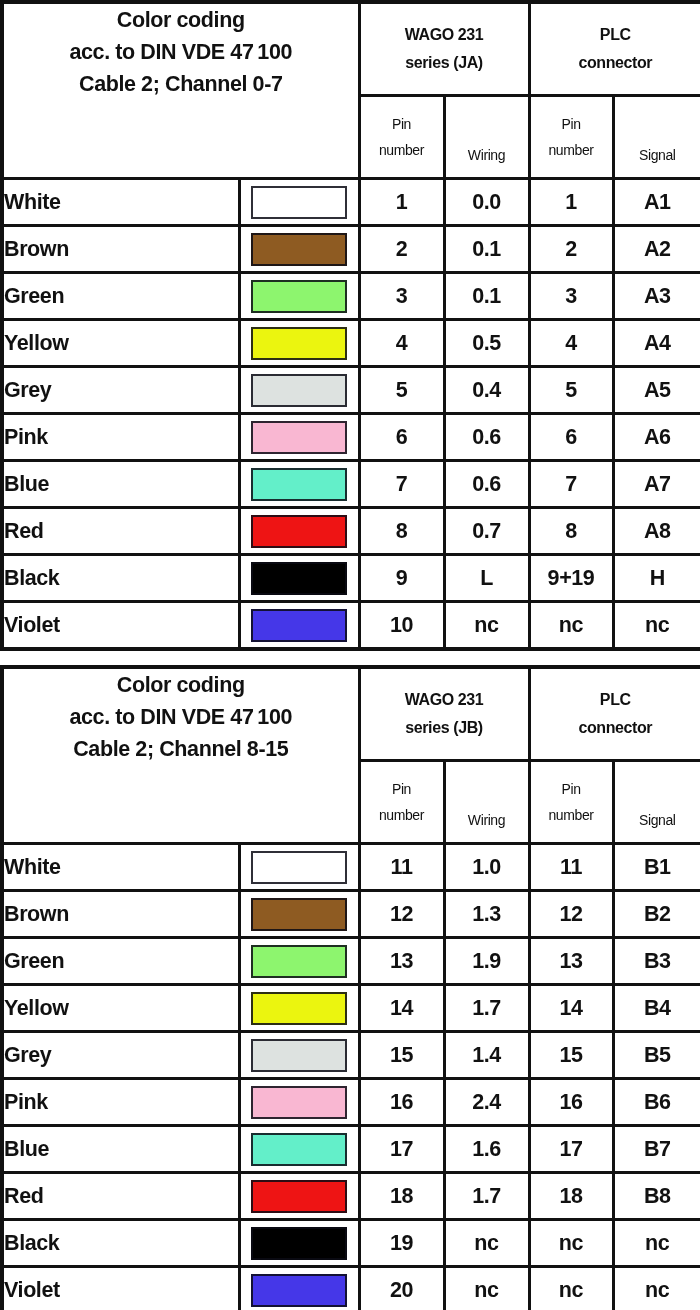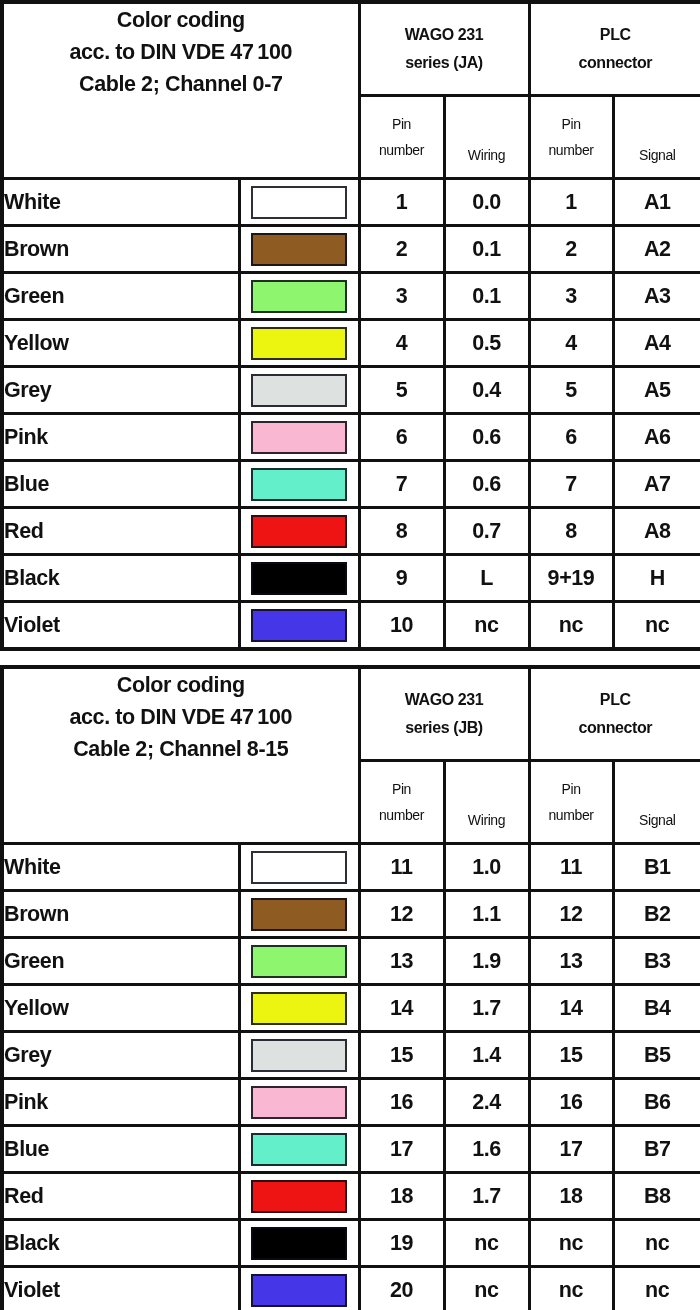--- a/index.html
+++ b/index.html
@@ -284,21 +284,21 @@
       <td class="val-cell">1.0</td>
       <td class="val-cell">11</td>
       <td class="val-cell">B1</td>
     </tr>
     <tr>
       <td class="name-cell">Brown</td>
       <td class="swatch-cell">
           <span class="swatch" style="background-color: rgb(142, 91, 34);"></span>
         </td>
       <td class="val-cell">12</td>
-      <td class="val-cell">1.1</td>
+      <td class="val-cell">1.3</td>
       <td class="val-cell">12</td>
       <td class="val-cell">B2</td>
     </tr>
     <tr>
       <td class="name-cell">Green</td>
       <td class="swatch-cell">
           <span class="swatch" style="background-color: rgb(141, 245, 110);"></span>
         </td>
       <td class="val-cell">13</td>
       <td class="val-cell">1.9</td>

